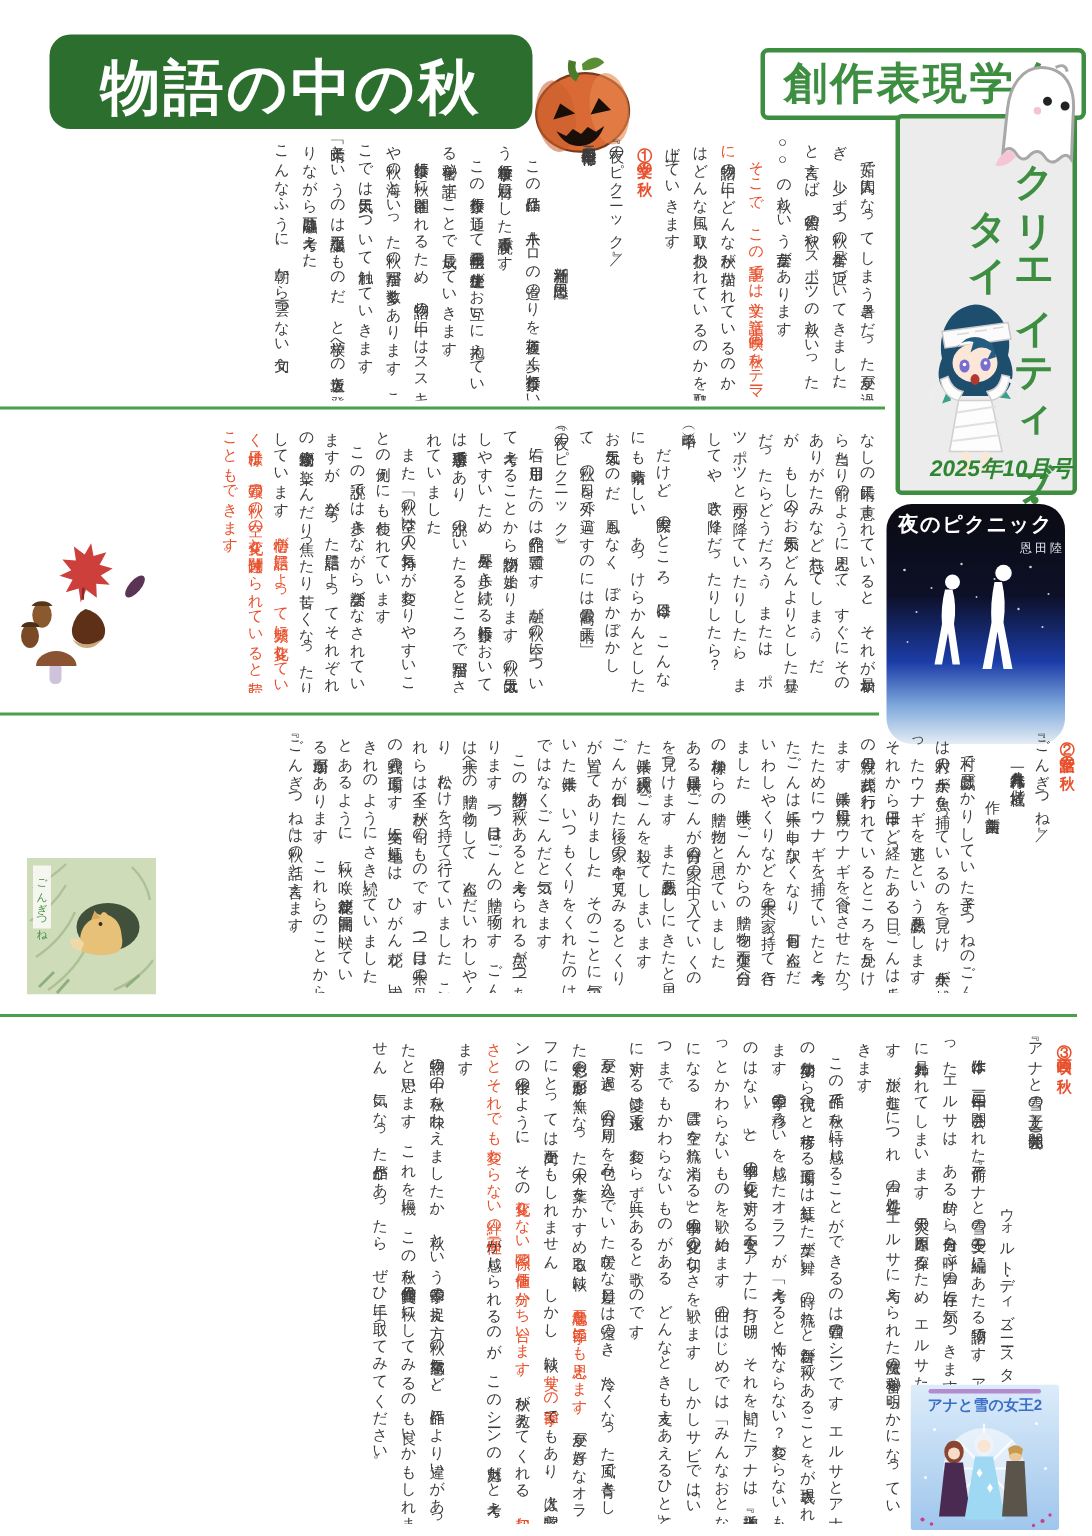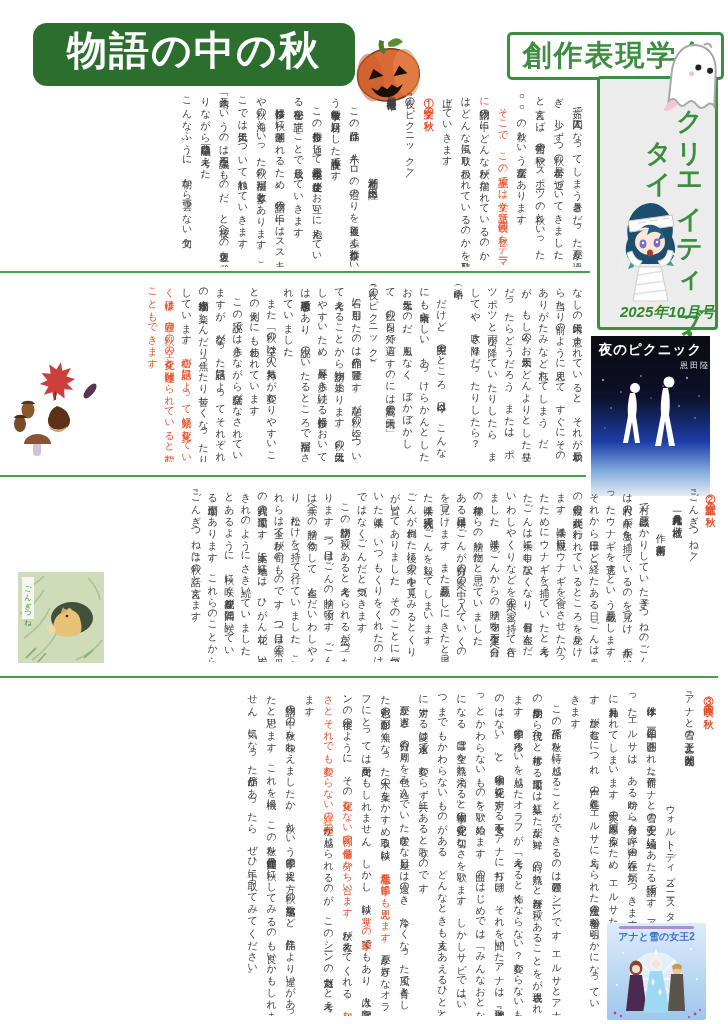--- a/index.html
+++ b/index.html
@@ -12,21 +12,21 @@
   html,body{margin:0;padding:0;background:#888;}
   .page{
     position:relative;width:728px;height:1024px;margin:0 auto;
     background:#ffffff;overflow:hidden;
     font-family:"Liberation Sans", sans-serif;color:var(--ink);
   }
   
   .title-box{
     position:absolute;left:33px;top:23px;width:322px;height:63px;
     background:var(--green-dark);border-radius:14px;
-    display:flex;align-items:flex-start;justify-content:center;
+    display:flex;align-items:flex-end;justify-content:center;
     color:#fff;font-size:40px;font-weight:bold;letter-spacing:2px;
   }
   .society-box{
     position:absolute;left:507px;top:32px;width:211px;height:42px;
     border:3px solid var(--green-mid);border-radius:5px;background:#fff;
     display:flex;align-items:center;justify-content:center;
     color:var(--green-mid);font-size:29px;font-weight:600;letter-spacing:2px;
   }
   .masthead-box{
     position:absolute;left:597px;top:76px;width:121px;height:254px;
@@ -73,20 +73,21 @@
   
   .divider{position:absolute;height:0;border-top:2px solid var(--green-line);}
   .d1{top:271px;left:0;width:590px;}
   .d2{top:475px;left:0;width:586px;}
   .d3{top:676px;left:0;width:718px;}
   
   .picnic-cover{
     position:absolute;left:591px;top:336px;width:119px;height:160px;
     background:linear-gradient(180deg,#0b0b12 0%,#0d1028 38%,#1c3da8 66%,#7fa8dc 84%,#e4edf4 100%);
     overflow:hidden;
+    border-radius:17px;
   }
   .picnic-title{position:absolute;top:5px;left:0;width:100%;text-align:center;
     color:#fff;font-size:13.5px;font-weight:bold;letter-spacing:1px;}
   .picnic-author{position:absolute;top:24px;left:0;width:100%;text-align:right;
     color:#e8e8ee;font-size:8px;letter-spacing:2px;}
   .picnic-art{position:absolute;left:0;top:0;width:100%;height:100%;}
   .fox-cover{position:absolute;left:18px;top:572px;width:86px;height:91px;}
   .frozen-poster{position:absolute;left:607px;top:923px;width:99px;height:97px;}
 </style>
 </head>

